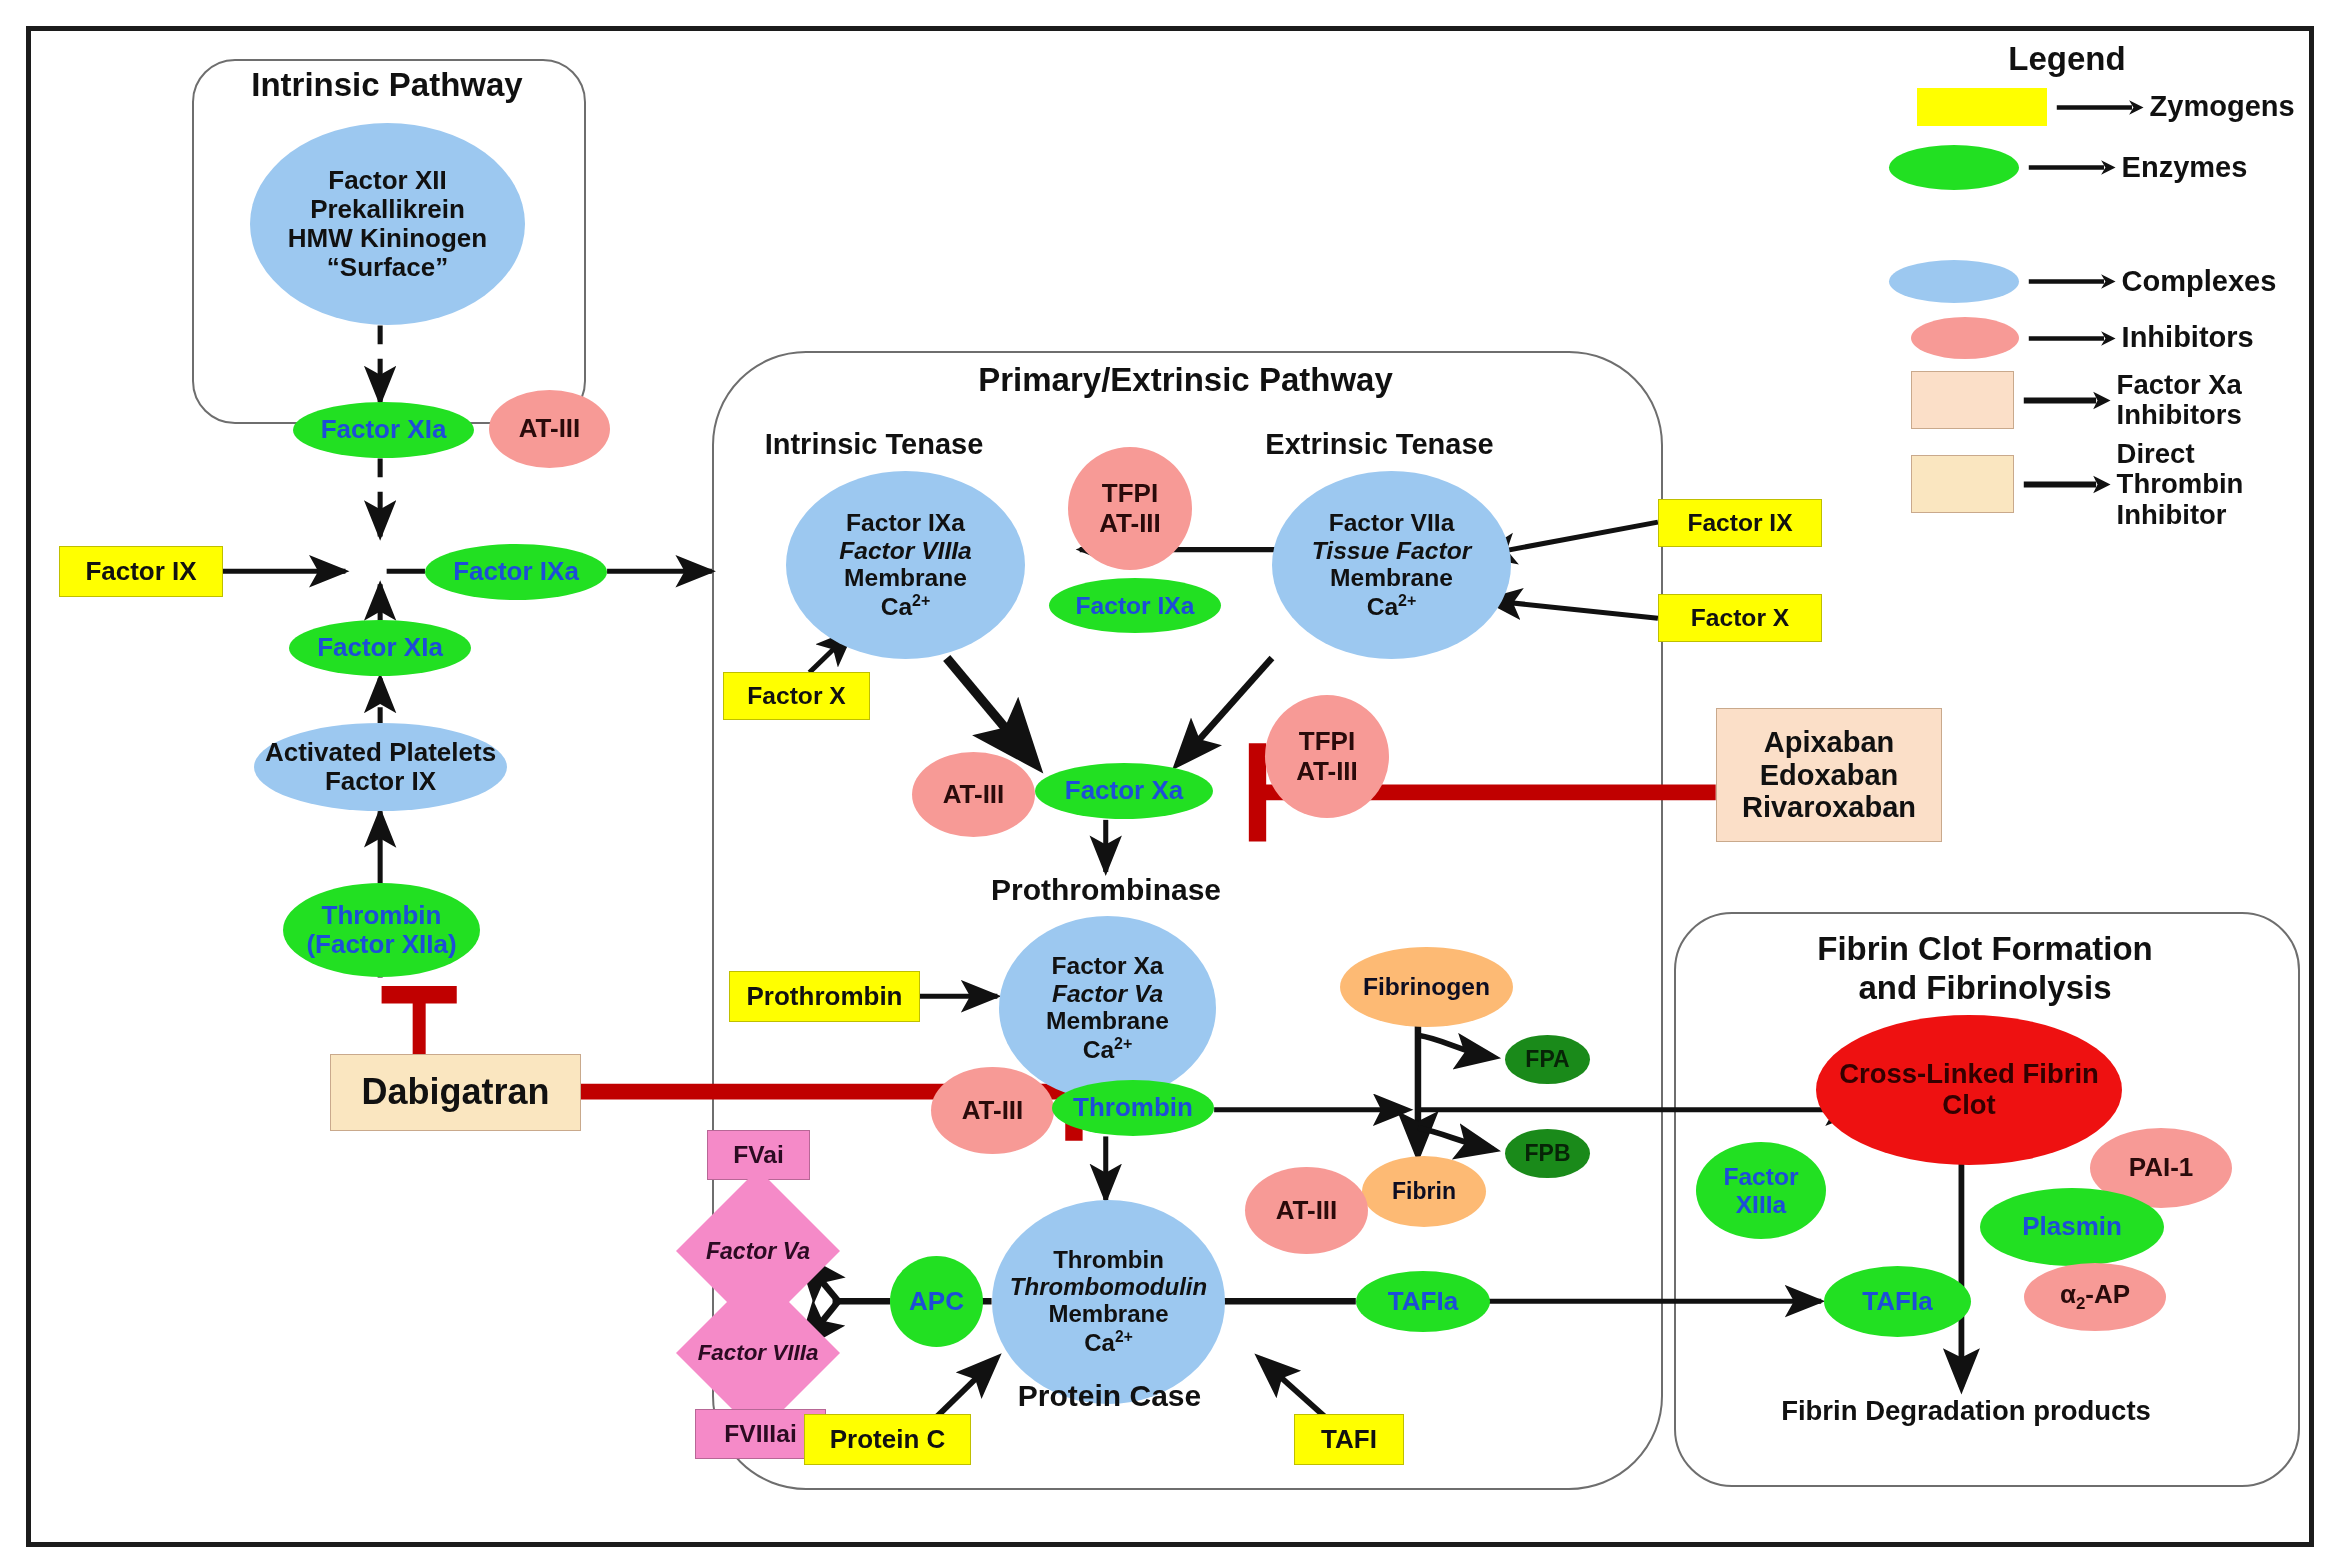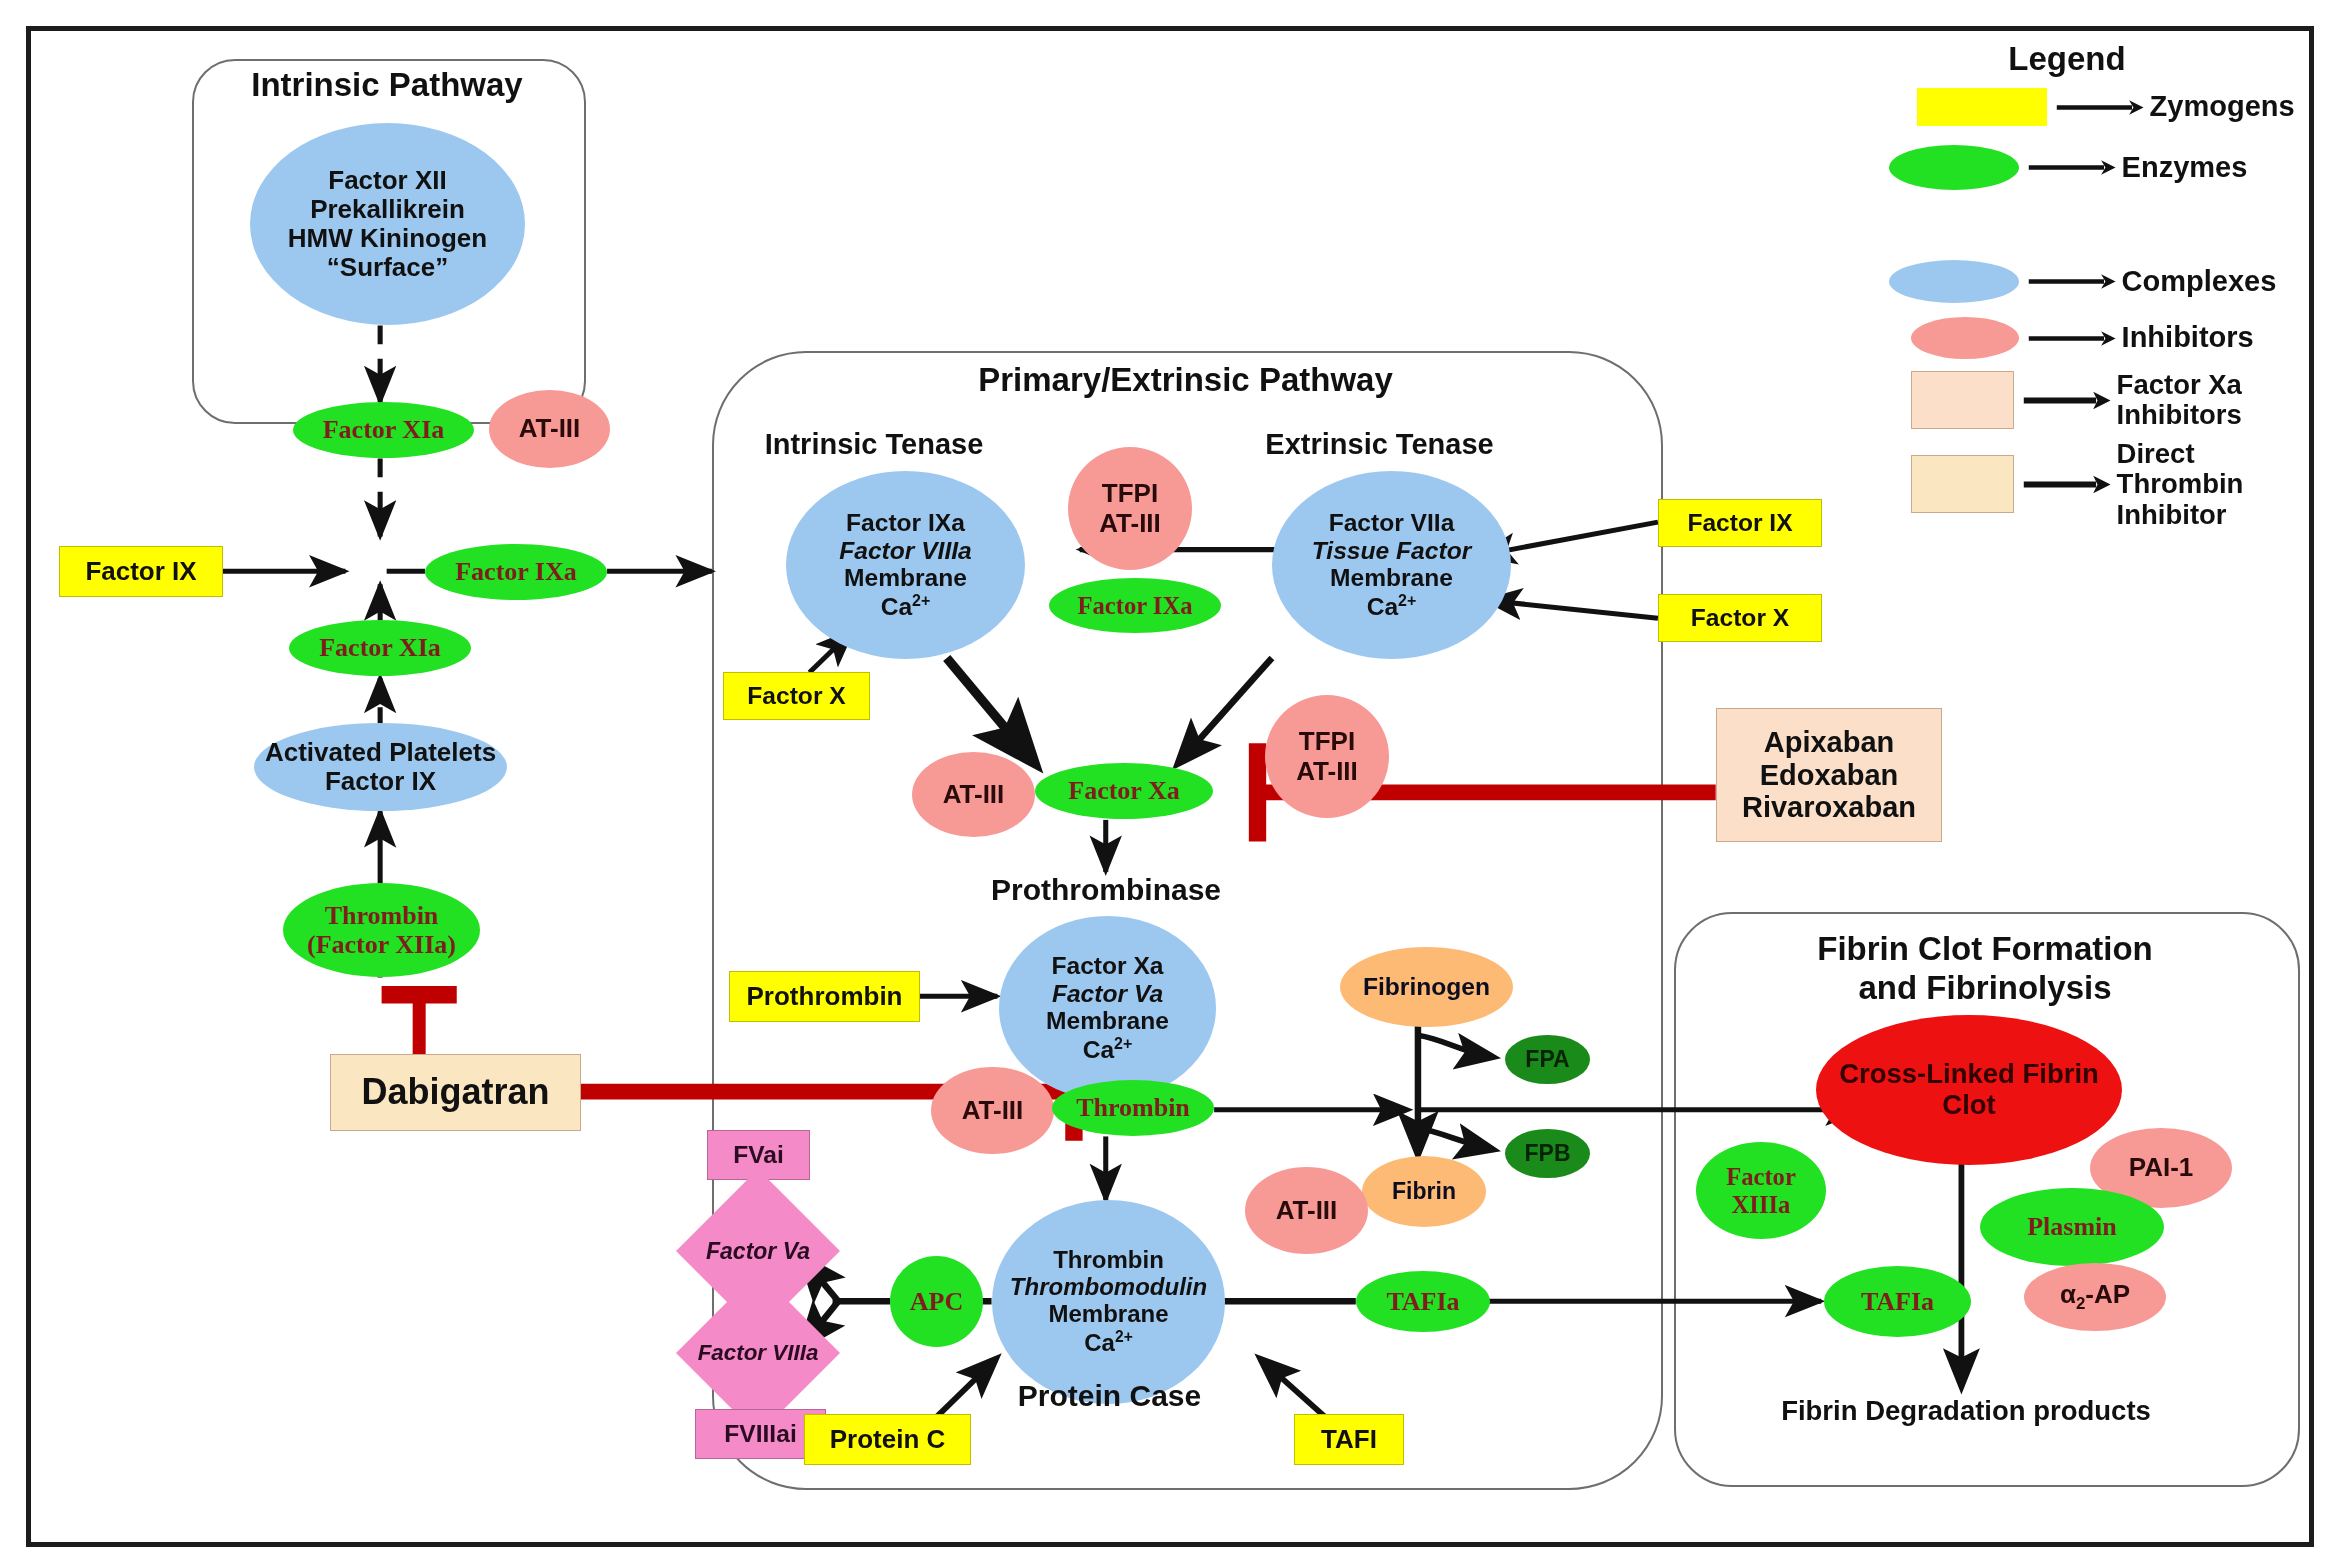--- a/index.html
+++ b/index.html
@@ -15,21 +15,21 @@
   #wires{position:absolute;left:0;top:0;width:2330px;height:1561px;pointer-events:none;}
 
   
   .node{position:absolute;display:flex;align-items:center;justify-content:center;
         text-align:center;font-weight:bold;color:#111;line-height:1.12;}
 
   .ell{border-radius:50%;}
   .rect{border:0.7px solid rgba(0,0,0,.25);}
 
   .complex{background:#9cc8f0;color:#111;}
-  .enzyme{background:#22e022;color:#7f1d1d;font-family:Liberation Serif, serif;}
+  .enzyme{background:#22e022;color:#1d4ed8;}
   .enzyme-dark{background:#1a8a1a;color:#072407;}
   .inhibitor{background:#f79a96;color:#2a0b0b;}
   .zymogen{background:#ffff00;color:#111;}
   .cofactor{background:#f58ac8;color:#2b0b22;}
   .fibrin-node{background:#fdba74;color:#0d0d22;}
   .clot{background:#ee1111;color:#330000;}
   .drug-xa{background:#fbdfc8;border:0.7px solid #c9a98c;}
   .drug-dti{background:#fae6c0;border:0.7px solid #c9a98c;}
   .legend-yellow{background:#ffff00;}
   .legend-green{background:#22e022;}

